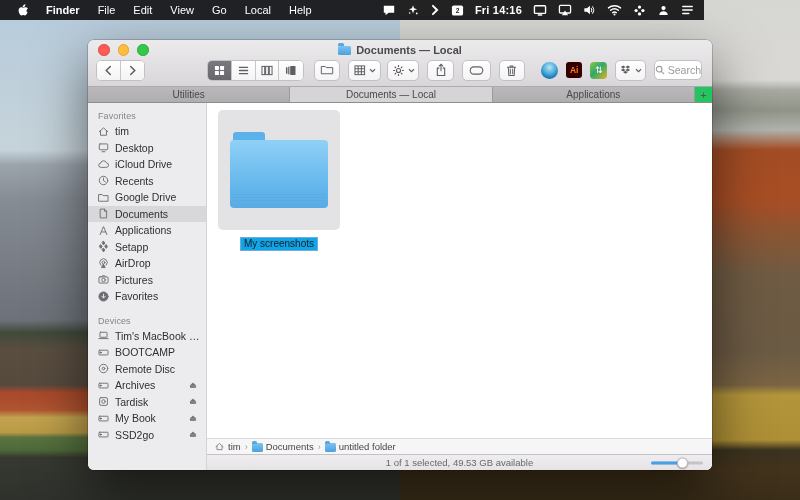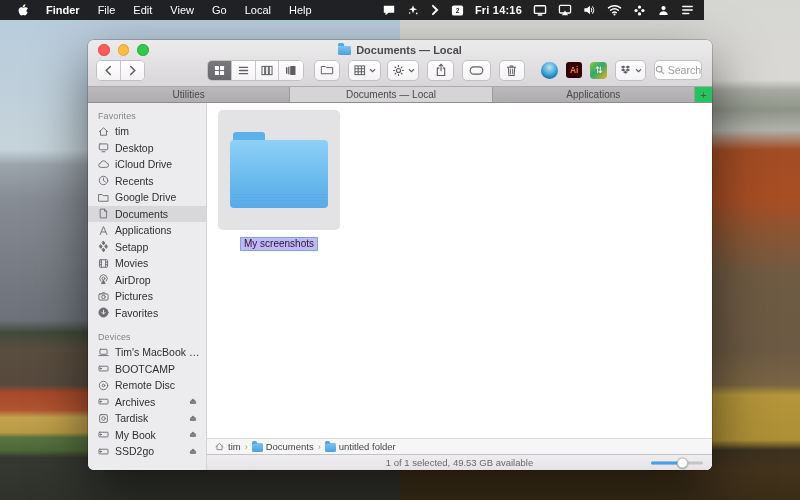--- a/index.html
+++ b/index.html
@@ -90,21 +90,21 @@
   .files { flex:1; position:relative; }
   .tile { position:absolute; left:11px; top:7px; width:122px; height:120px; background:#e3e3e6; border-radius:5px;
     display:flex; align-items:center; justify-content:center; }
   .big-folder { position:relative; width:98px; height:76px; }
   .bf-tab { position:absolute; top:0; left:3px; width:32px; height:13px; background:#5cb1e8; border-radius:3px 3px 0 0; }
   .bf-body { position:absolute; top:8px; left:0; width:98px; height:68px; border-radius:4px;
     background:linear-gradient(180deg,#8fd0f6 0%,#63b6ec 70%,#58abe5 100%); }
   .bf-lines { position:absolute; left:2px; right:2px; bottom:7px; height:7px;
     background:repeating-linear-gradient(180deg,#58a9e2 0 1px,transparent 1px 3px); opacity:.7; }
   .name-edit-row { position:absolute; left:0; top:130px; width:144px; text-align:center; }
-  .name-edit { display:inline-block; background:#c4b5fd; border:1.5px solid #74a9d8; padding:0 3px;
+  .name-edit { display:inline-block; background:#0ea5e9; border:1.5px solid #74a9d8; padding:0 3px;
     font-size:10px; color:#1c1c1e; line-height:12px; }
 
   .pathbar { height:16px; border-top:1px solid #dbd9db; background:#f7f6f7; display:flex; align-items:center;
     padding-left:7px; gap:4px; font-size:9.5px; color:#454547; }
   .p-seg { display:flex; align-items:center; gap:3px; }
   .p-chev { color:#9a9a9e; font-size:9px; }
   .p-icon { display:flex; align-items:center; color:#6d6d74; }
 
   .statusbar { height:16px; border-top:1px solid #c5c2c5; background:linear-gradient(#efedef,#e5e3e5);
     position:relative; display:flex; align-items:center; justify-content:center;
@@ -425,29 +425,20 @@
           <span class="s-icon">
             <svg width="13" height="13" viewBox="0 0 16 16" fill="currentColor" stroke="currentColor" stroke-width="1.15" stroke-linecap="round" stroke-linejoin="round">
               <path d="M8 1.6 9.6 3.8 8 6 6.4 3.8zM4.7 5.9 6.3 8.1 4.7 10.3 3.1 8.1zM11.3 5.9l1.6 2.2-1.6 2.2-1.6-2.2zM8 10.2l1.6 2.2L8 14.6l-1.6-2.2z"></path>
             </svg>
           </span>
           <span class="s-label">Setapp</span>
         </div>
         <div class="side-item">
           <span class="s-icon">
             <svg width="13" height="13" viewBox="0 0 16 16" fill="currentColor" stroke="currentColor" stroke-width="1.15" stroke-linecap="round" stroke-linejoin="round">
-              <rect x="3" y="3.4" width="10" height="9.2" rx="1" fill="none"></rect>
-              <path d="M5.4 3.4v9.2M10.6 3.4v9.2M3 6.4h2.4M3 9.4h2.4M10.6 6.4H13M10.6 9.4H13" fill="none"></path>
-            </svg>
-          </span>
-          <span class="s-label">Movies</span>
-        </div>
-        <div class="side-item">
-          <span class="s-icon">
-            <svg width="13" height="13" viewBox="0 0 16 16" fill="currentColor" stroke="currentColor" stroke-width="1.15" stroke-linecap="round" stroke-linejoin="round">
               <circle cx="8" cy="6.8" r="1.8" fill="none"></circle>
               <path d="M4.7 10a4.6 4.6 0 1 1 6.6 0" fill="none"></path>
               <path d="M8 9.2l2.1 3.8H5.9z"></path>
             </svg>
           </span>
           <span class="s-label">AirDrop</span>
         </div>
         <div class="side-item">
           <span class="s-icon">
             <svg width="13" height="13" viewBox="0 0 16 16" fill="currentColor" stroke="currentColor" stroke-width="1.15" stroke-linecap="round" stroke-linejoin="round">

